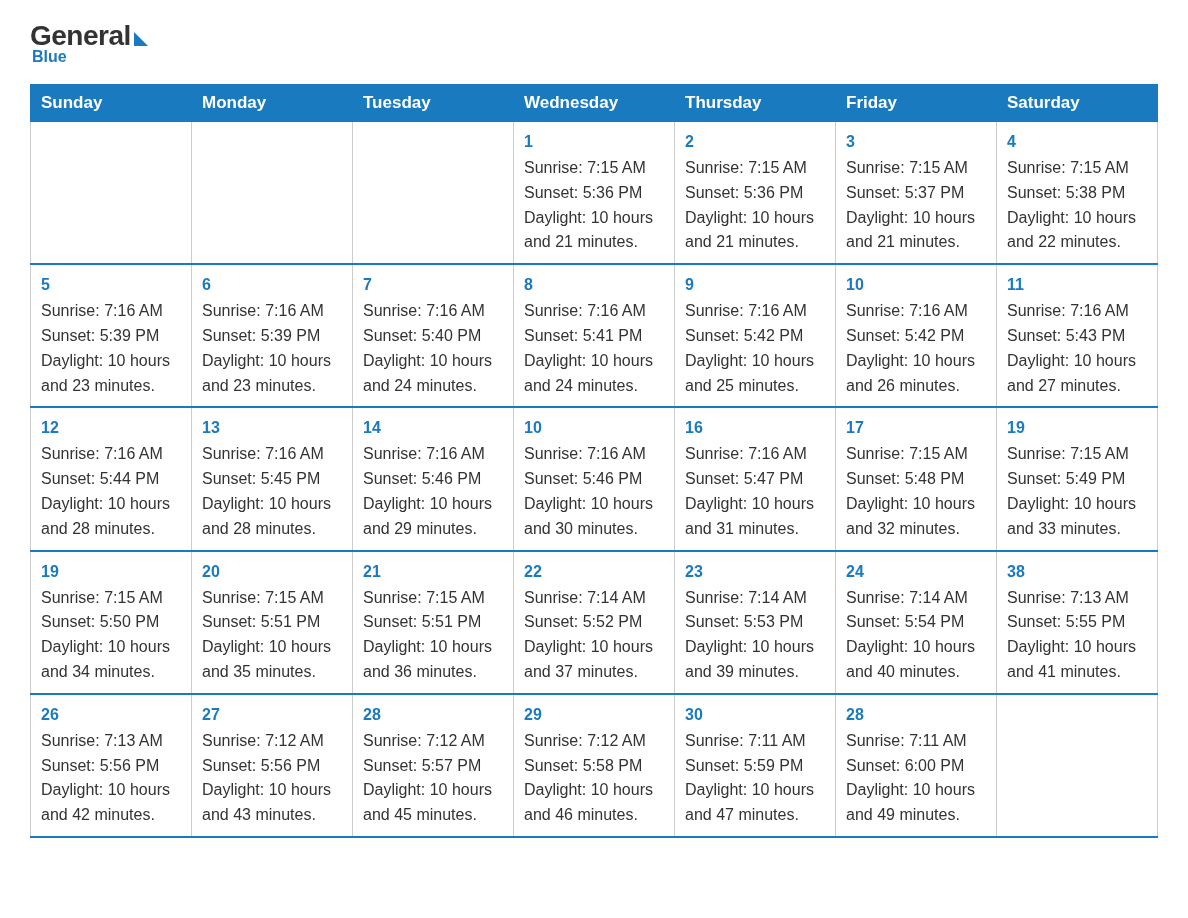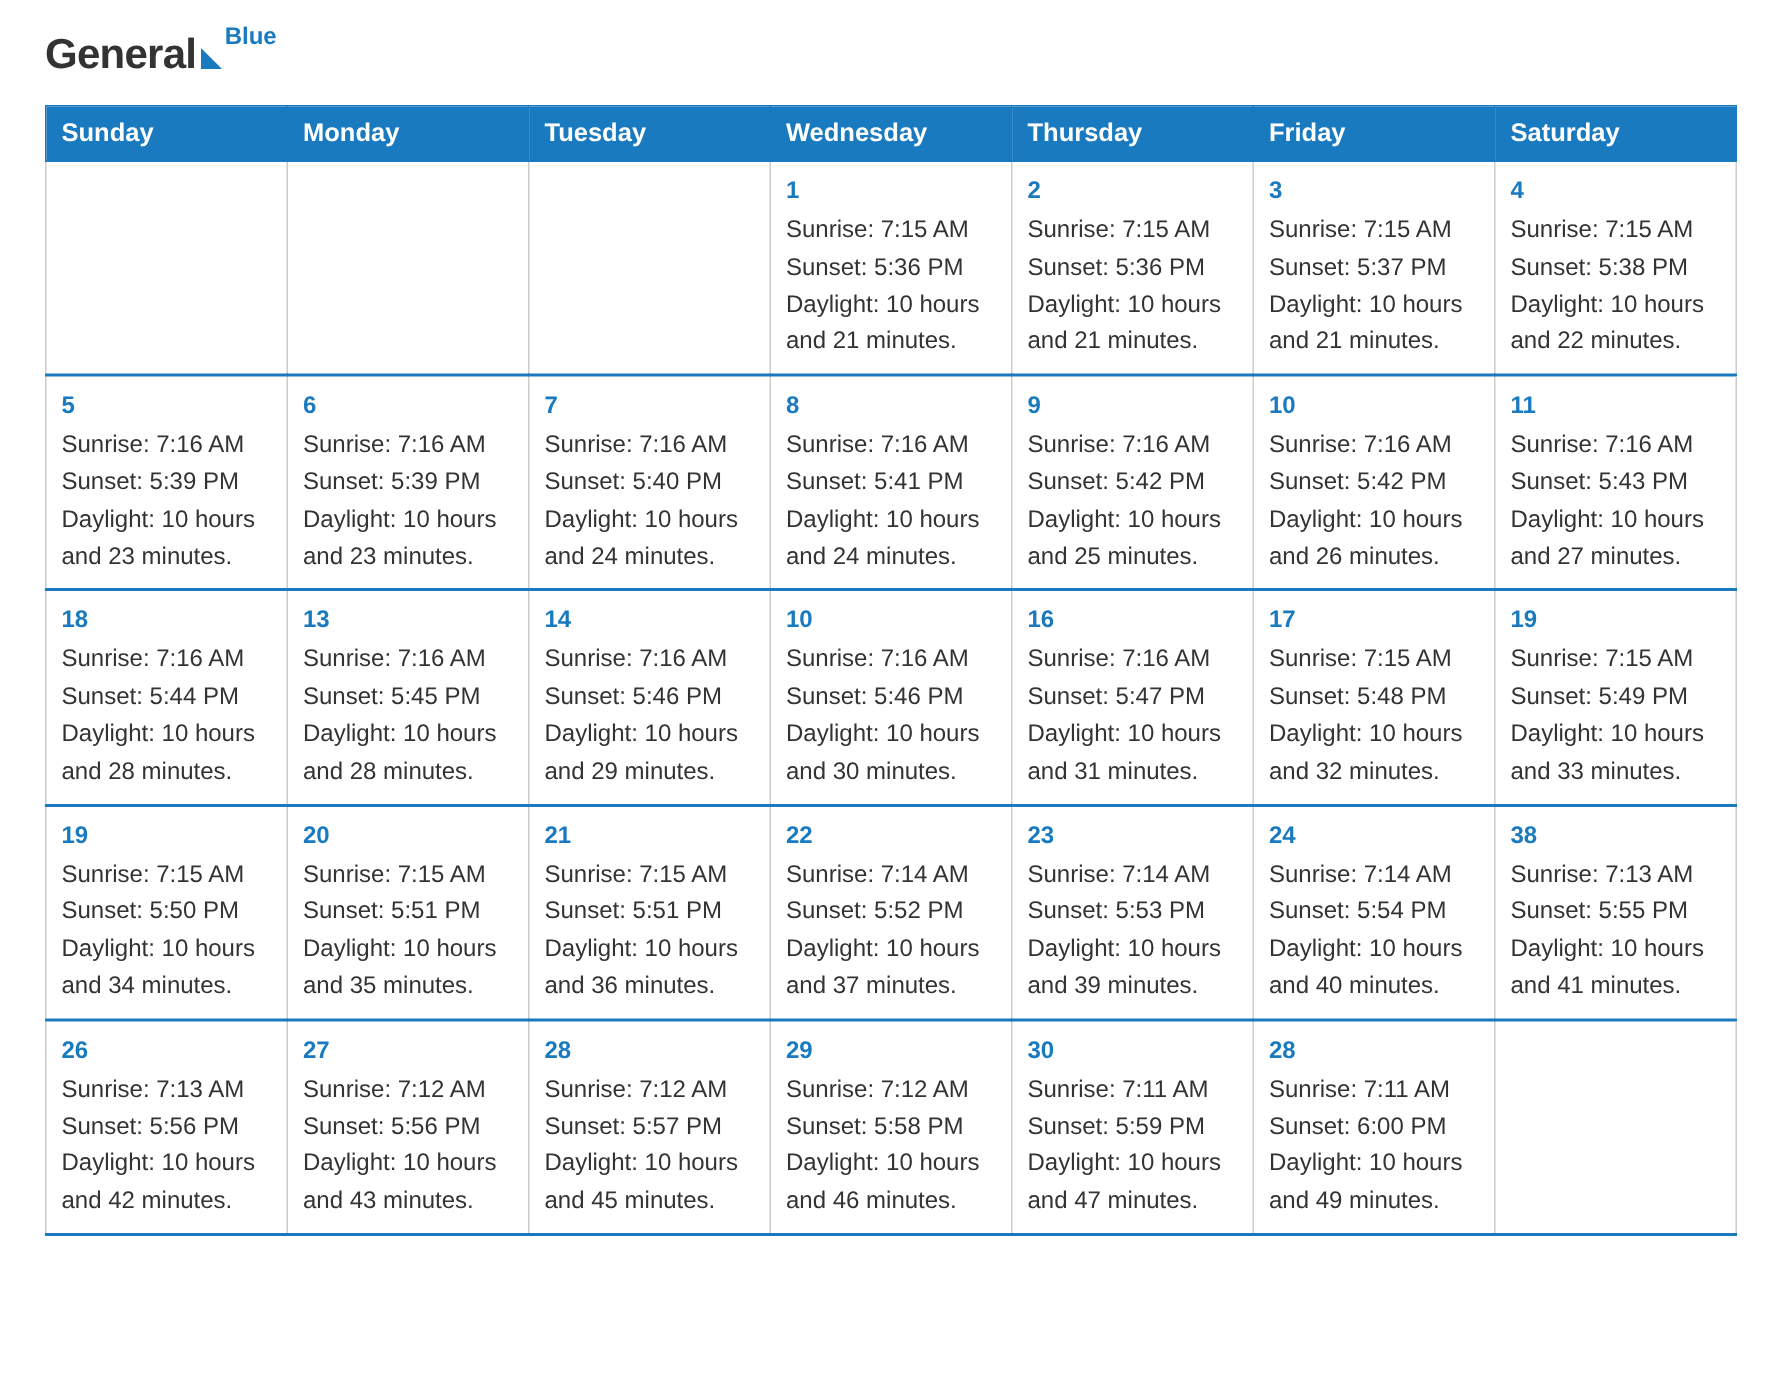--- a/index.html
+++ b/index.html
@@ -12,21 +12,21 @@
       padding: 20px 30px 30px 30px;
     }
     .header {
       display: flex;
       justify-content: space-between;
       align-items: flex-start;
       margin-bottom: 18px;
     }
     .logo {
       display: flex;
-      flex-direction: row;
+      flex-direction: column;
       align-items: flex-start;
     }
     .logo-top {
       display: flex;
       align-items: center;
     }
     .logo-general {
       font-size: 28px;
       font-weight: bold;
       color: #333;
@@ -182,21 +182,21 @@
           <span class="day-number">10</span>
           <div class="day-info">Sunrise: 7:16 AM<br>Sunset: 5:42 PM<br>Daylight: 10 hours<br>and 26 minutes.</div>
         </td>
         <td>
           <span class="day-number">11</span>
           <div class="day-info">Sunrise: 7:16 AM<br>Sunset: 5:43 PM<br>Daylight: 10 hours<br>and 27 minutes.</div>
         </td>
       </tr>
       <tr>
         <td>
-          <span class="day-number">18</span>
+          <span class="day-number">12</span>
           <div class="day-info">Sunrise: 7:16 AM<br>Sunset: 5:44 PM<br>Daylight: 10 hours<br>and 28 minutes.</div>
         </td>
         <td>
           <span class="day-number">13</span>
           <div class="day-info">Sunrise: 7:16 AM<br>Sunset: 5:45 PM<br>Daylight: 10 hours<br>and 28 minutes.</div>
         </td>
         <td>
           <span class="day-number">14</span>
           <div class="day-info">Sunrise: 7:16 AM<br>Sunset: 5:46 PM<br>Daylight: 10 hours<br>and 29 minutes.</div>
         </td>

